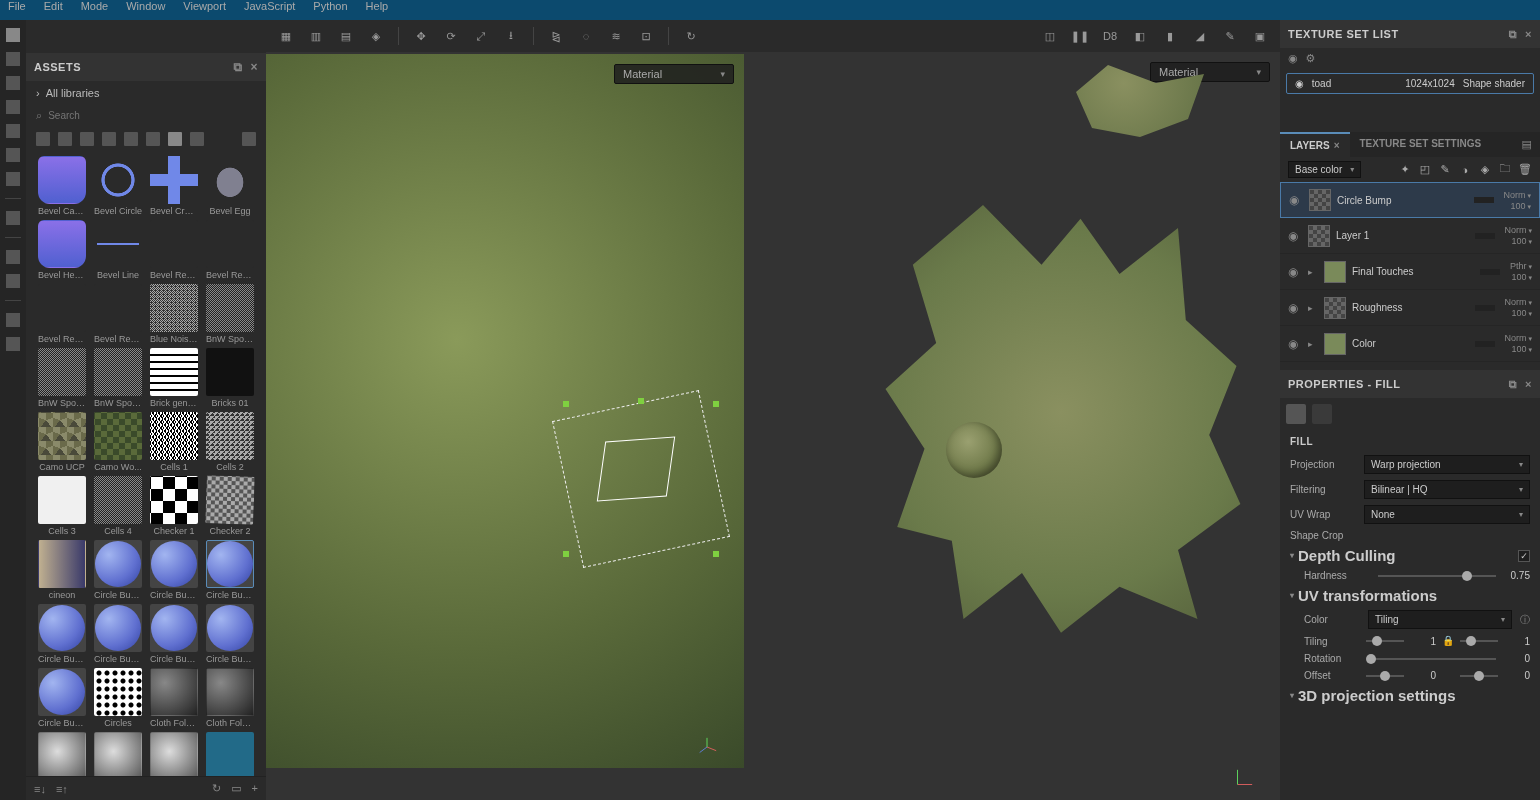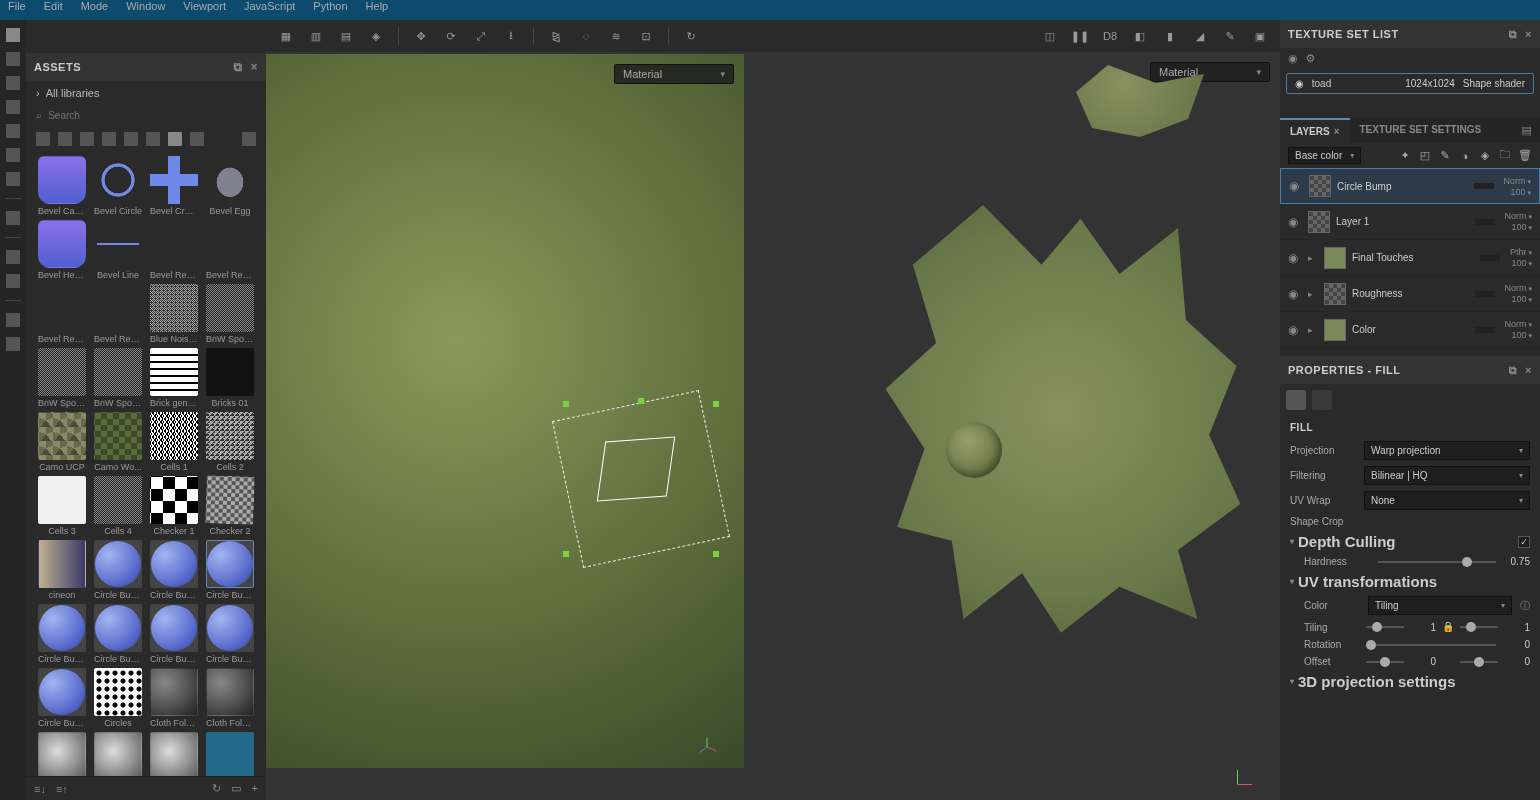--- a/index.html
+++ b/index.html
@@ -471,21 +471,21 @@
       <span class="i">⚙</span>
       <span style="flex:1"></span>
     </div>
     <div class="ts-row">
       <span>◉</span>
       <span class="name">toad</span>
       <span>1024x1024</span>
       <span>Shape shader</span>
     </div>
 
-    <div class="layers-tabs" style="margin-top:20px;">
+    <div class="layers-tabs" style="margin-top:34px;">
       <div class="layers-tab active">
         <span>LAYERS</span><span class="close">×</span>
       </div>
       <div class="layers-tab">
         <span>TEXTURE SET SETTINGS</span>
       </div>
       <span style="flex:1"></span>
       <span style="padding:6px 8px; color:#888;">▤</span>
     </div>
     <div class="layers-toolbar">

